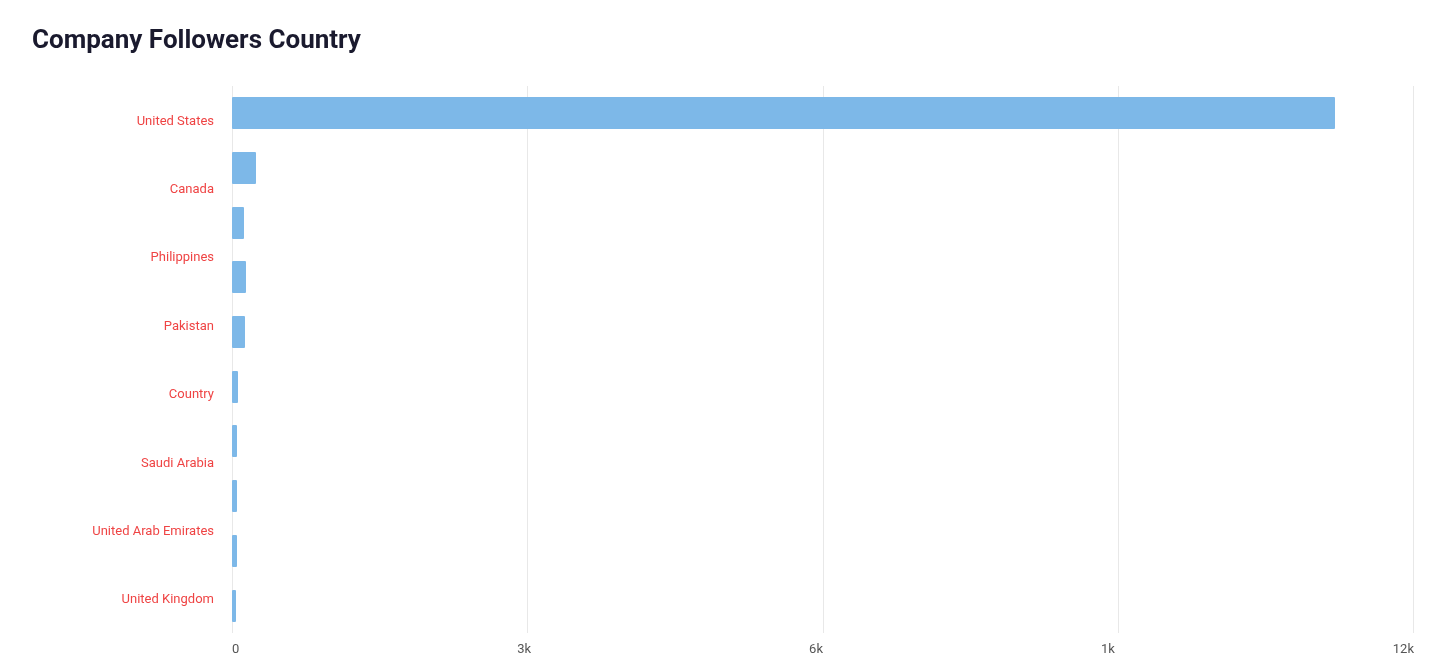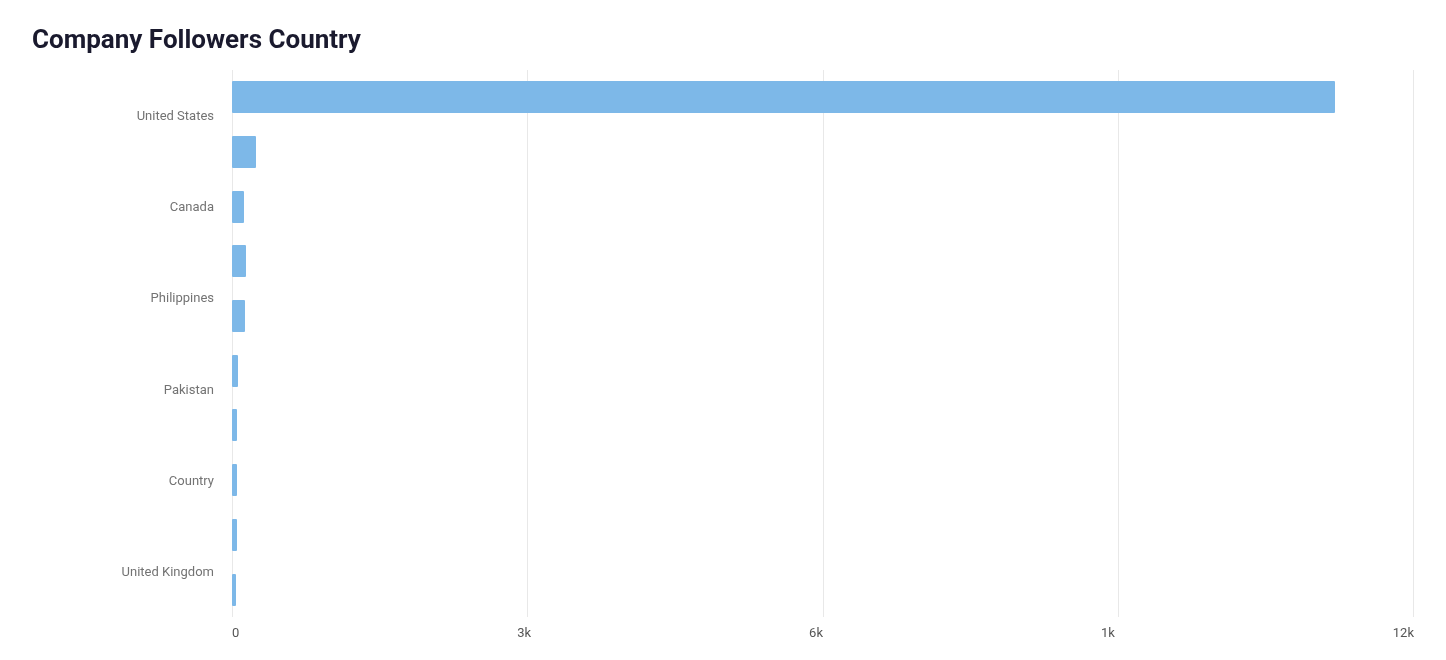--- a/index.html
+++ b/index.html
@@ -7,21 +7,21 @@
       font-family: -apple-system, BlinkMacSystemFont, 'Segoe UI', Roboto, sans-serif;
       background: #fff;
       padding: 24px 32px;
       width: 1446px;
       min-height: 660px;
     }
     .chart-title {
       font-size: 26px;
       font-weight: 700;
       color: #1a1a2e;
-      margin-bottom: 16px;
+      margin-bottom: 32px;
     }
     .chart-container {
       display: flex;
       flex-direction: column;
       width: 100%;
       height: 570px;
       position: relative;
     }
     .chart-area {
       display: flex;
@@ -32,21 +32,21 @@
       display: flex;
       flex-direction: column;
       justify-content: space-around;
       width: 200px;
       min-width: 200px;
       padding-right: 8px;
       text-align: right;
     }
     .y-label {
       font-size: 13px;
-      color: #737373;
+      color: #ef4444;
       height: 50px;
       display: flex;
       align-items: center;
       justify-content: flex-end;
       padding-right: 10px;
     }
     .bars-and-grid {
       flex: 1;
       position: relative;
       display: flex;
@@ -104,20 +104,22 @@
 <h2 class="chart-title">Company Followers Country</h2>
 
 <div class="chart-container">
   <div class="chart-area">
     <div class="y-axis" id="y-axis">
         <div class="y-label">United States</div>
         <div class="y-label">Canada</div>
         <div class="y-label">Philippines</div>
         <div class="y-label">Pakistan</div>
         <div class="y-label">Country</div>
+        <div class="y-label">Saudi Arabia</div>
+        <div class="y-label">United Arab Emirates</div>
         <div class="y-label">United Kingdom</div>
       </div>
     <div class="bars-and-grid">
       <div class="grid-lines" id="grid-lines">
           <div class="grid-line"></div>
           <div class="grid-line"></div>
           <div class="grid-line"></div>
           <div class="grid-line"></div>
           <div class="grid-line"></div>
         </div>

